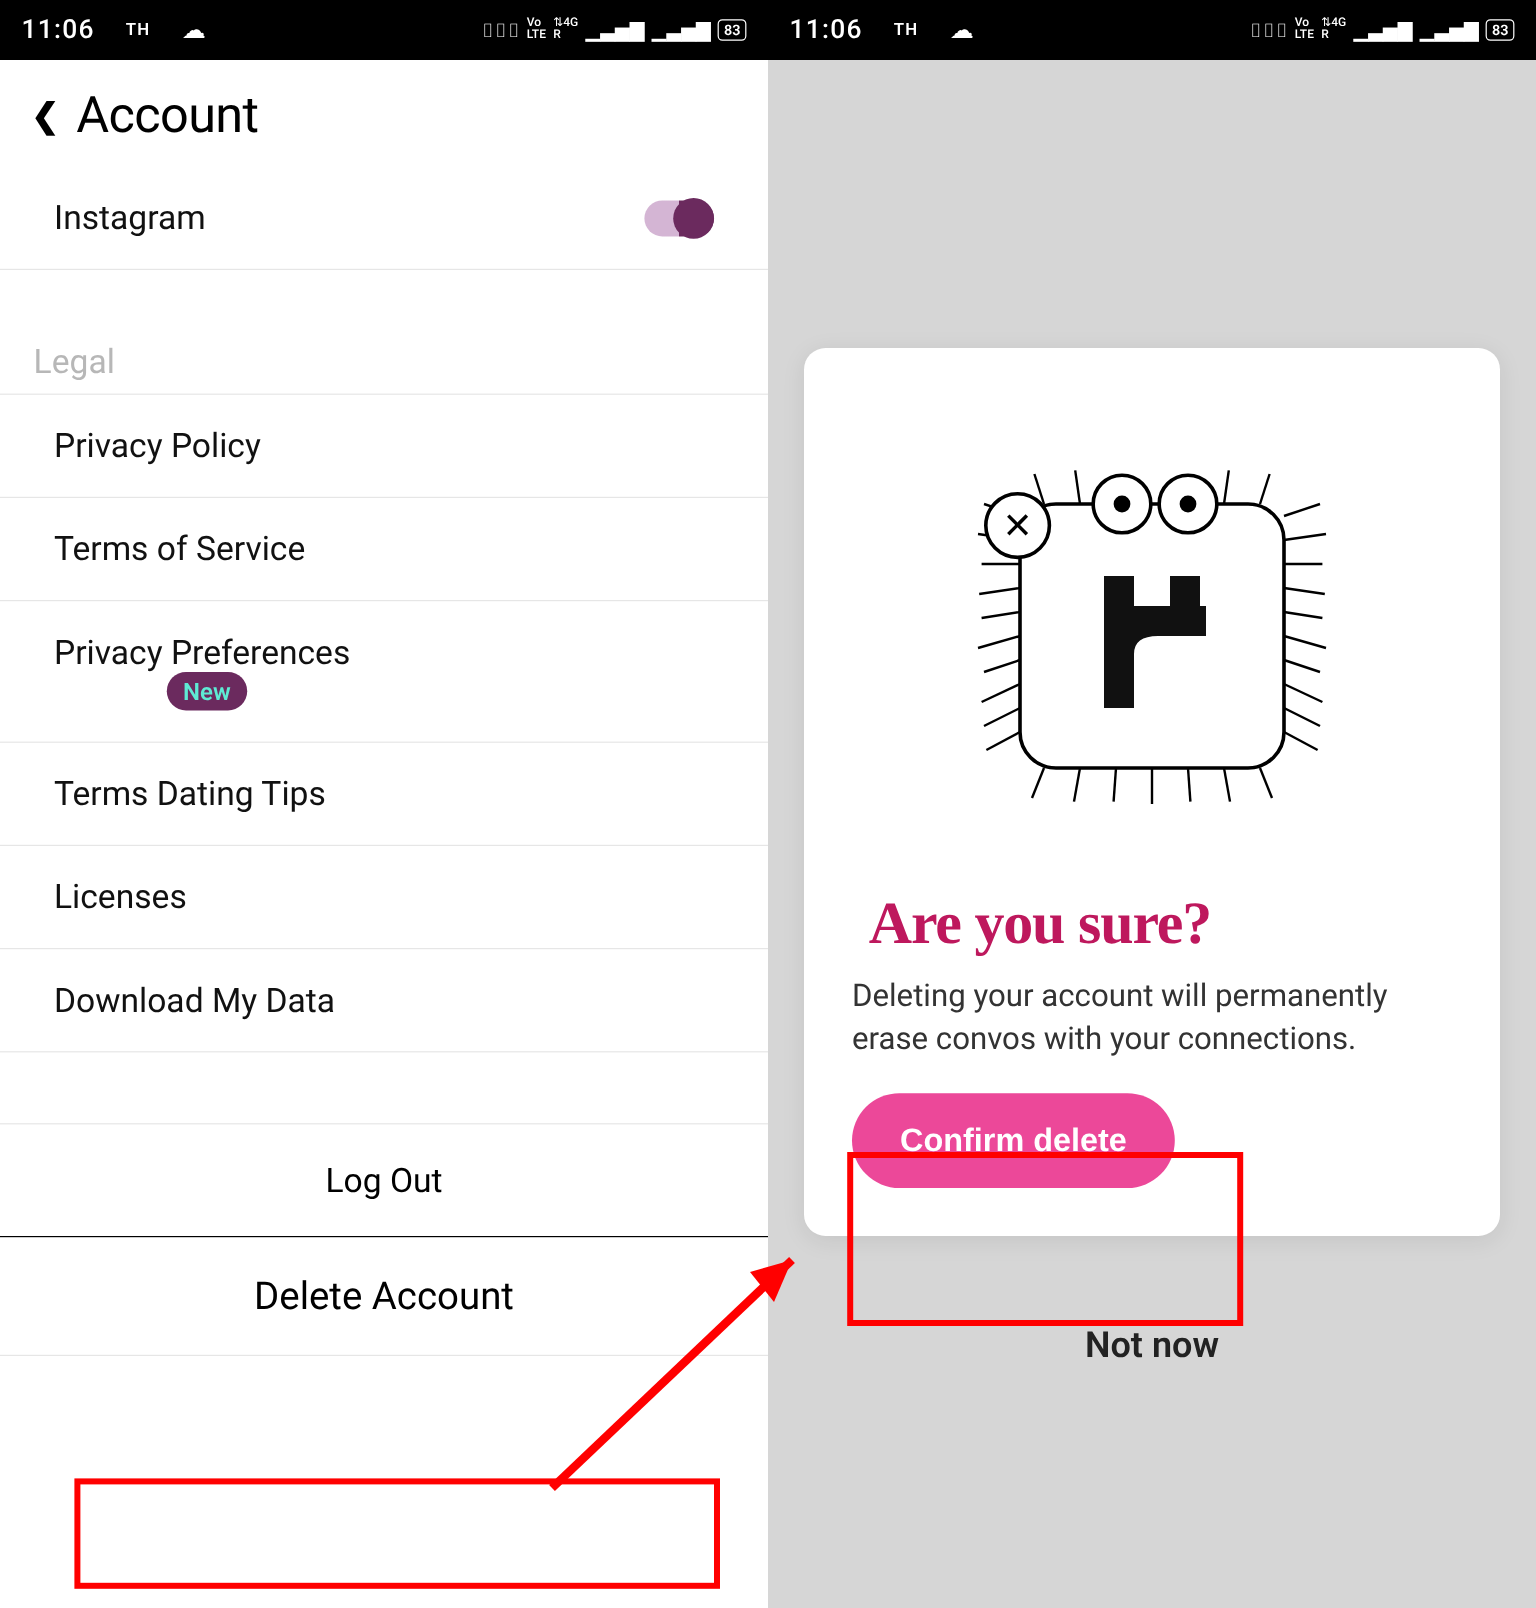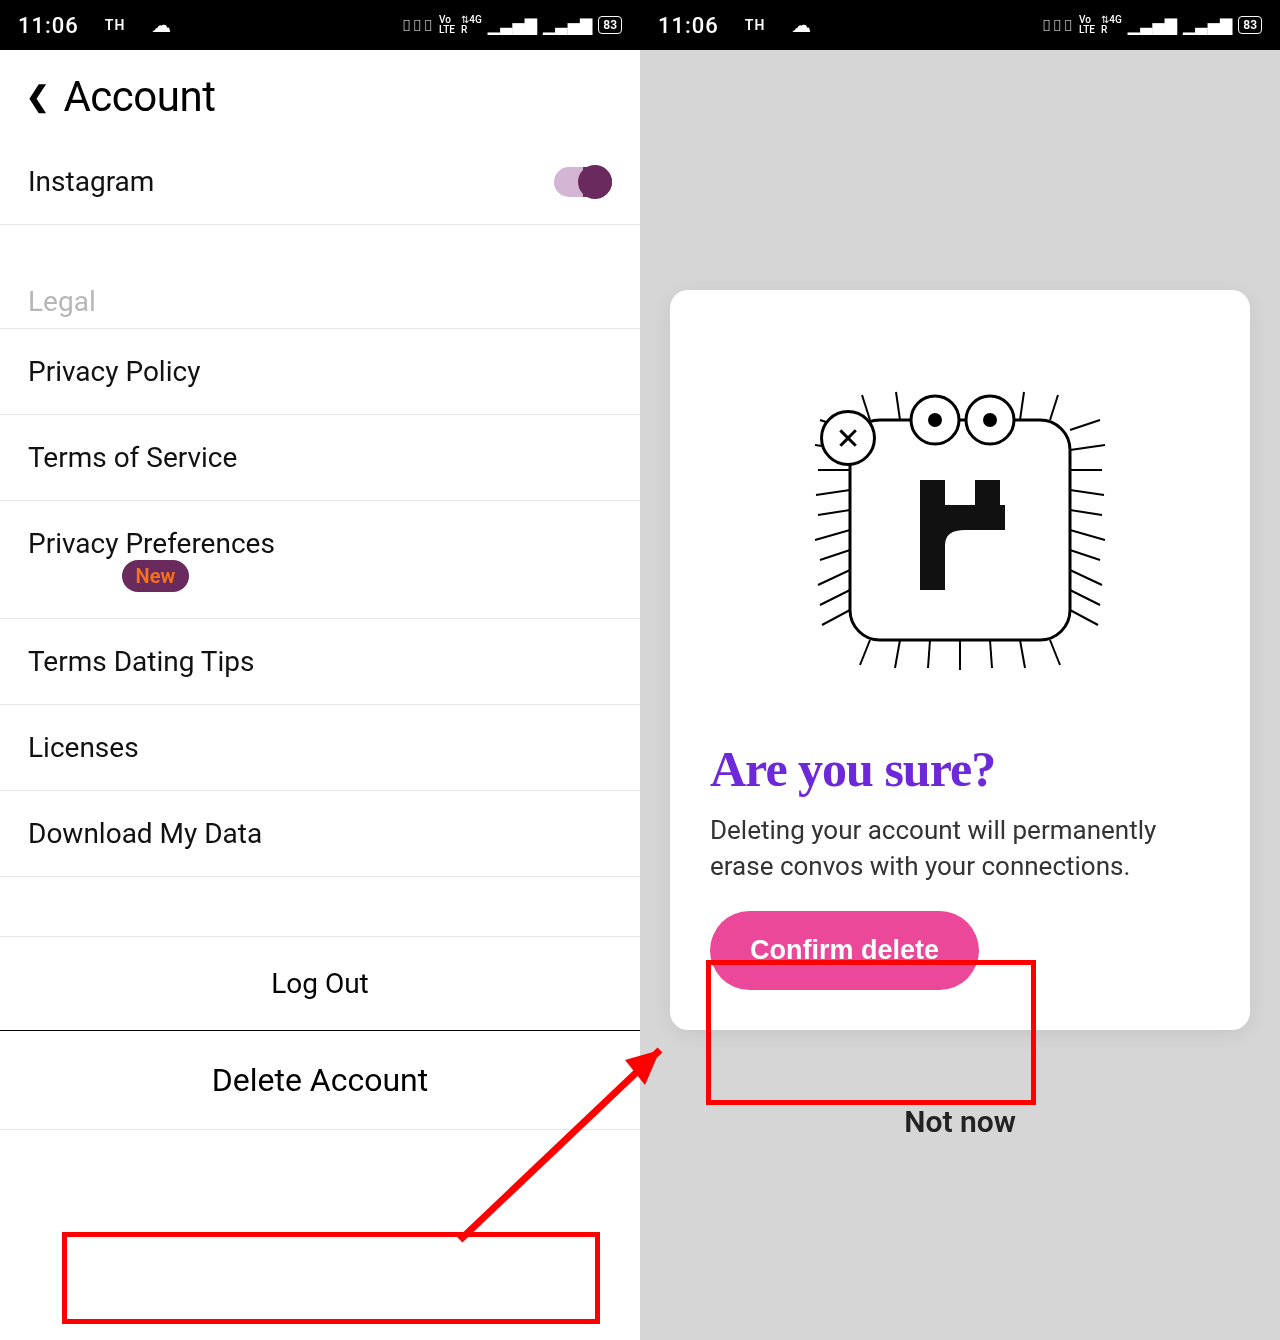--- a/index.html
+++ b/index.html
@@ -48,21 +48,21 @@
     gap: 14px;
     padding: 22px 26px 18px 26px;
   }
   .back-chevron { font-size: 28px; font-weight: 700; }
   .header-title { font-size: 42px; font-weight: 400; letter-spacing: -0.5px; }
 
   .row {
     display: flex;
     align-items: center;
     justify-content: space-between;
-    padding: 26px 28px;
+    padding: 26px 45px;
     border-bottom: 1px solid #e6e6e6;
     font-size: 28px;
     color: #111;
   }
   .row-first { border-top: none; }
   .section-label {
     padding: 60px 28px 10px 28px;
     font-size: 28px;
     color: #b7b7b7;
     border-bottom: 1px solid #e6e6e6;
@@ -70,21 +70,21 @@
   .toggle {
     width: 58px; height: 30px; border-radius: 20px;
     background: linear-gradient(to right, #d4b5d4 50%, #6b2a5e 50%);
     position: relative;
   }
   .toggle::after {
     content:""; position:absolute; right:0; top:-2px;
     width:34px; height:34px; border-radius:50%; background:#6b2a5e;
   }
   .badge {
-    display:inline-block; background:#6b2a5e; color:#f97316;
+    display:inline-block; background:#6b2a5e; color:#5eead4;
     font-size:20px; font-weight:600; padding:4px 14px; border-radius:18px;
     margin-left: 8px;
   }
   .row-inner { display:flex; align-items:center;flex-direction:column; }
 
   .spacer-divider { height: 60px; border-bottom: 1px solid #e6e6e6; }
   .center-row {
     text-align:center; justify-content:center;
     padding: 30px 0; font-size: 28px; border-bottom:1px solid #000000;
   }
@@ -105,21 +105,21 @@
   .close-circle {
     position:absolute; left: 110px; top: 100px;
     width:56px; height:56px; border-radius:50%; border:3px solid #000;
     background:#fff; display:flex; align-items:center; justify-content:center;
     font-size:30px; font-weight:400;
   }
   .monster-svg { width: 340px; height: 340px; }
   .modal-title {
     font-family: Georgia, "Times New Roman", serif;
     font-size: 50px; font-weight: 700; letter-spacing: -1px;
-    margin-top: 10px; color:#6d28d9;
+    margin-top: 10px; color:#be185d;margin-left:14px;
   }
   .modal-desc {
     font-size: 26px; color:#333; line-height:1.4; margin-top: 14px;
   }
   .confirm-btn {
     display:inline-block; background:#ec4899; color:#fff;
     font-size:27px; font-weight:600; padding: 24px 40px; border-radius: 50px;
     margin-top: 26px; border:none;
   }
   .not-now {

